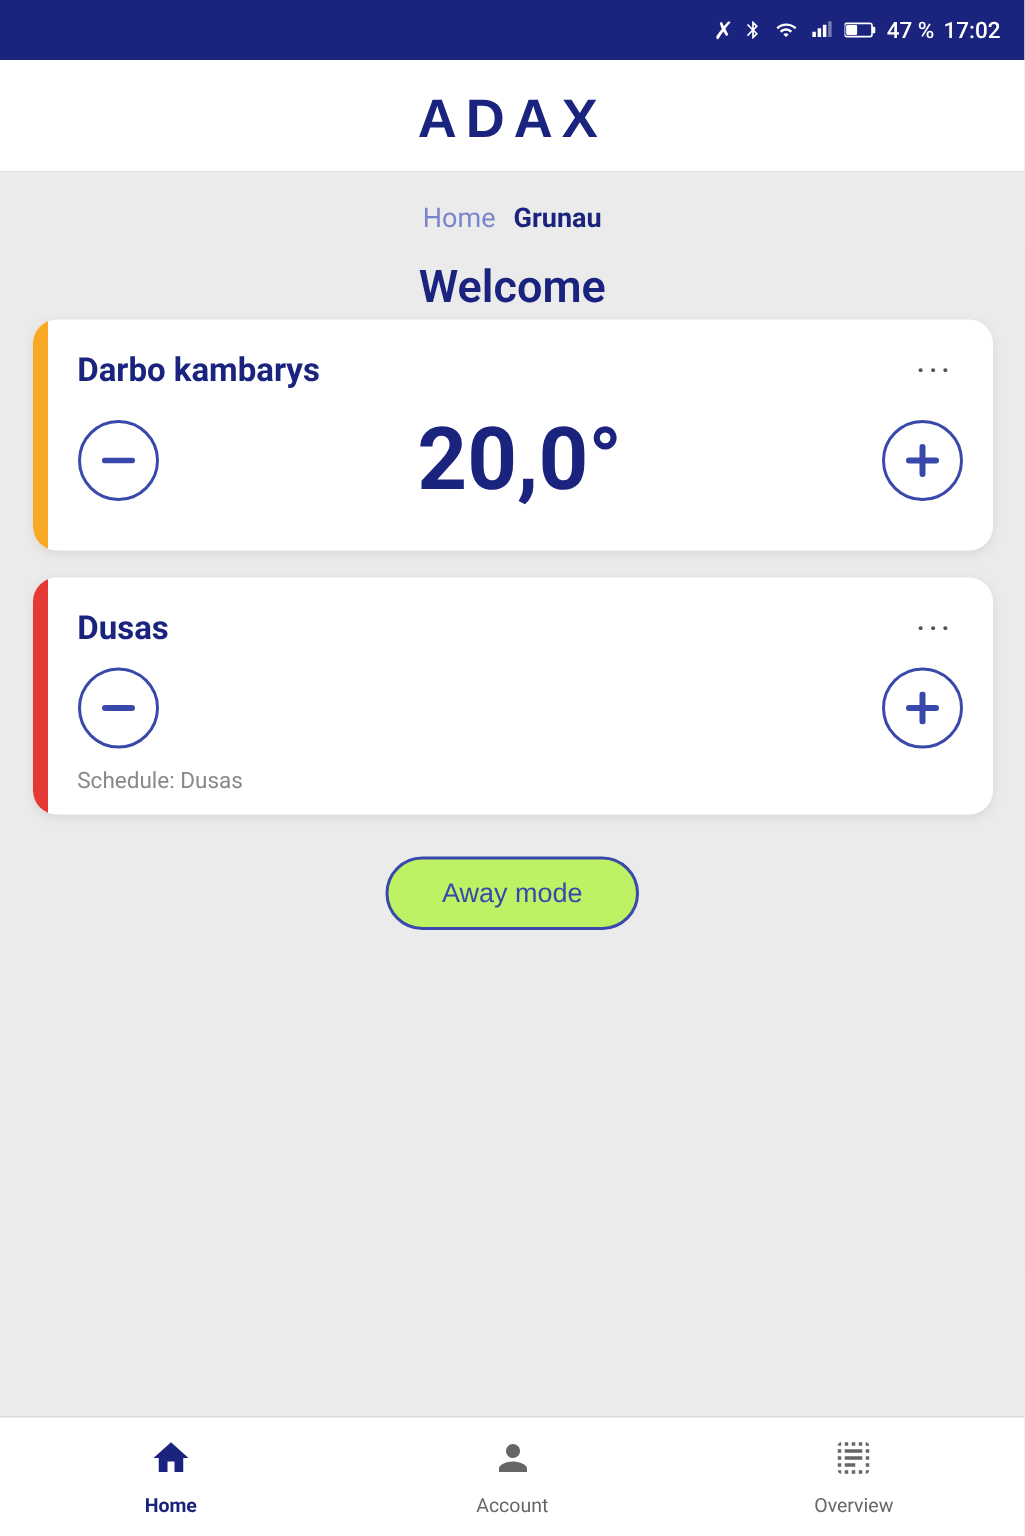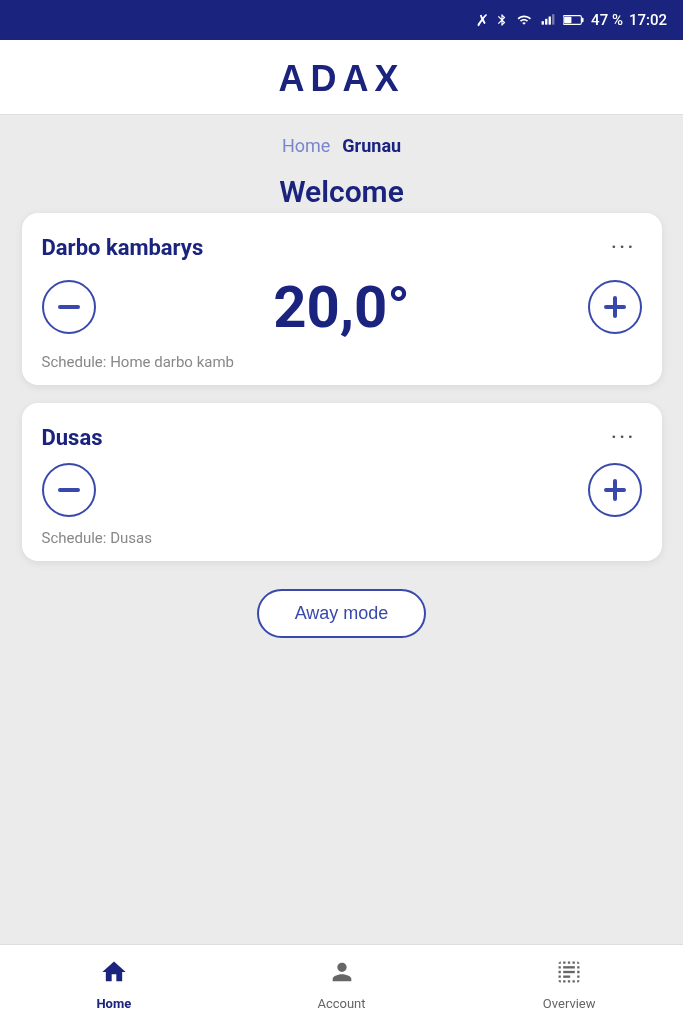--- a/index.html
+++ b/index.html
@@ -95,21 +95,20 @@
       background: white;
       border-radius: 16px;
       width: 100%;
       max-width: 640px;
       margin-bottom: 18px;
       display: flex;
       align-items: stretch;
       box-shadow: 0 2px 8px rgba(0,0,0,0.08);
       overflow: hidden;
       position: relative;
-      flex-direction: column;
     }
     .device-indicator {
       width: 10px;
       flex-shrink: 0;
       border-radius: 16px 0 0 16px;
     }
     .indicator-yellow { background: #f9a825; }
     .indicator-red { background: #e53935; }
 
     .device-card-inner {
@@ -163,21 +162,21 @@
       flex: 1;
     }
     .device-schedule {
       font-size: 15px;
       color: #888;
     }
 
     
     .away-mode-btn {
       border: 2px solid #3949ab;
-      background: #ffffff;
+      background: #bef264;
       color: #3949ab;
       font-size: 18px;
       padding: 12px 36px;
       border-radius: 30px;
       cursor: pointer;
       margin: 10px 0 16px;
       font-weight: 500;
     }
 
     
@@ -271,21 +270,20 @@
             </svg>
         </button>
         <span class="temp-value">20,0°</span>
         <button class="temp-btn">
           <svg width="22" height="22" viewBox="0 0 22 22">
             <rect x="9" y="0" width="4" height="22" rx="2" fill="#3949ab"></rect>
             <rect x="0" y="9" width="22" height="4" rx="2" fill="#3949ab"></rect>
           </svg>
         </button>
       </div>
-      <div class="device-schedule">Schedule: Home darbo kamb</div>
     </div>
   </div>
 
   <div class="device-card">
     <div class="device-indicator indicator-red"></div>
     <div class="device-card-inner">
       <div class="device-card-header">
         <span class="device-name">Dusas</span>
         <span class="device-menu-btn">···</span>
       </div>

